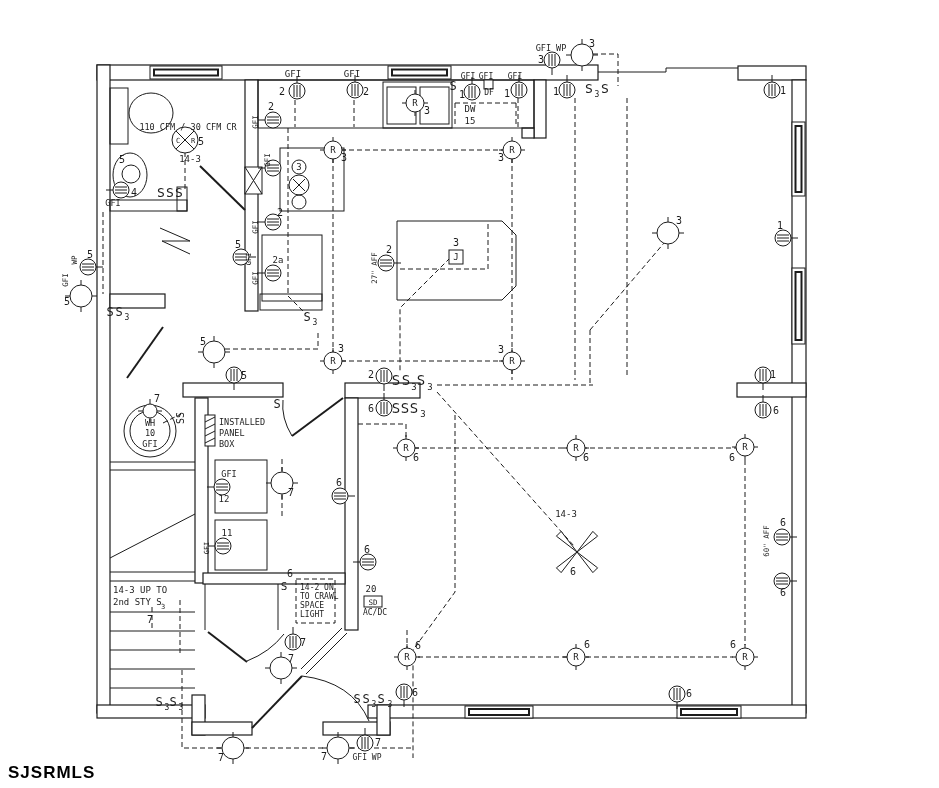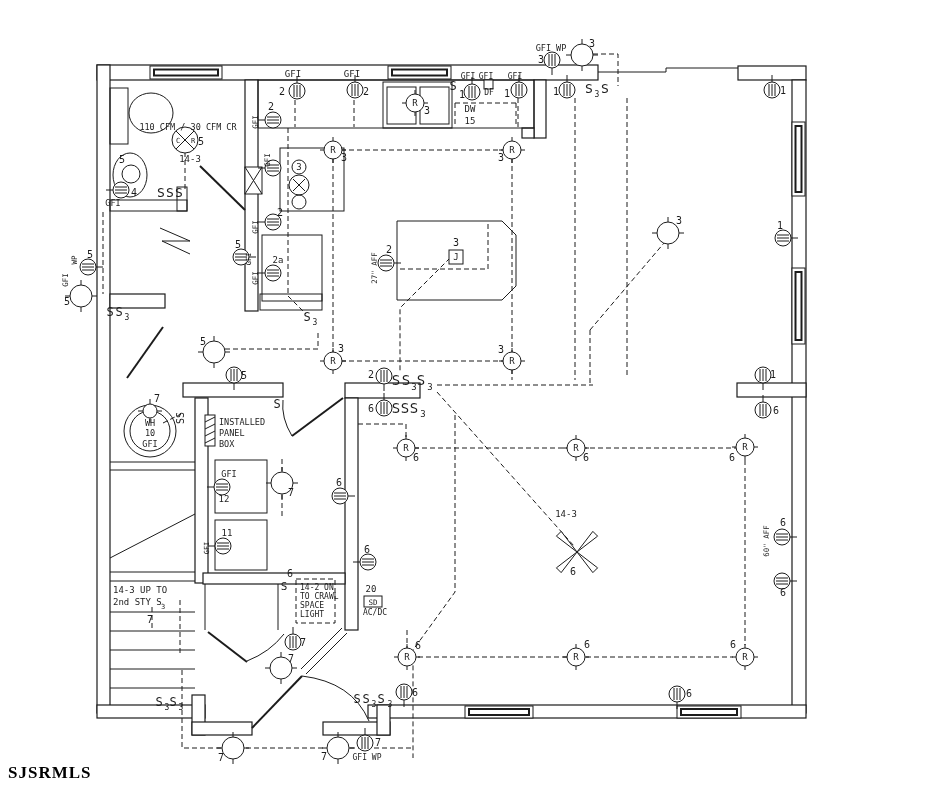--- a/index.html
+++ b/index.html
@@ -1,19 +1,19 @@
 <!DOCTYPE html>
 <html><head>
 <meta charset="utf-8">
 <style>
   html,body{margin:0;padding:0;background:#fff;}
   #stage{position:relative;width:939px;height:788px;background:#ffffff;overflow:hidden;
          font-family:"DejaVu Sans Mono", monospace;}
   #plan-svg{position:absolute;left:0;top:0;}
-  #watermark{position:absolute;left:8px;top:763px;font-family:Liberation Serif, serif;
+  #watermark{position:absolute;left:8px;top:763px;font-family:Liberation Sans, sans-serif;
              font-weight:bold;font-size:17px;color:#000;letter-spacing:1px;}
 </style>
 </head>
 <body>
 
 <div id="stage">
   <svg id="plan-svg" width="939" height="788" viewBox="0 0 939 788">
       <g>
         <rect x="97" y="65" width="501" height="15" fill="#fff" stroke="#1c1c1c" stroke-width="1.2"></rect>
         <rect x="738" y="66" width="68" height="14" fill="#fff" stroke="#1c1c1c" stroke-width="1.2"></rect>

